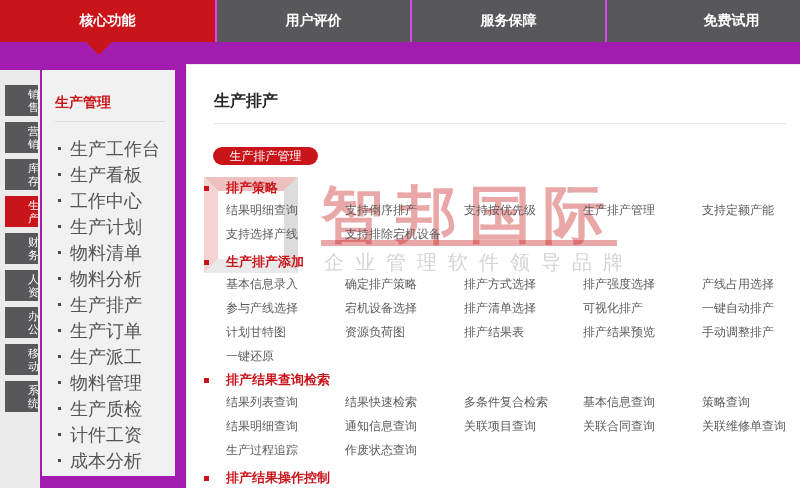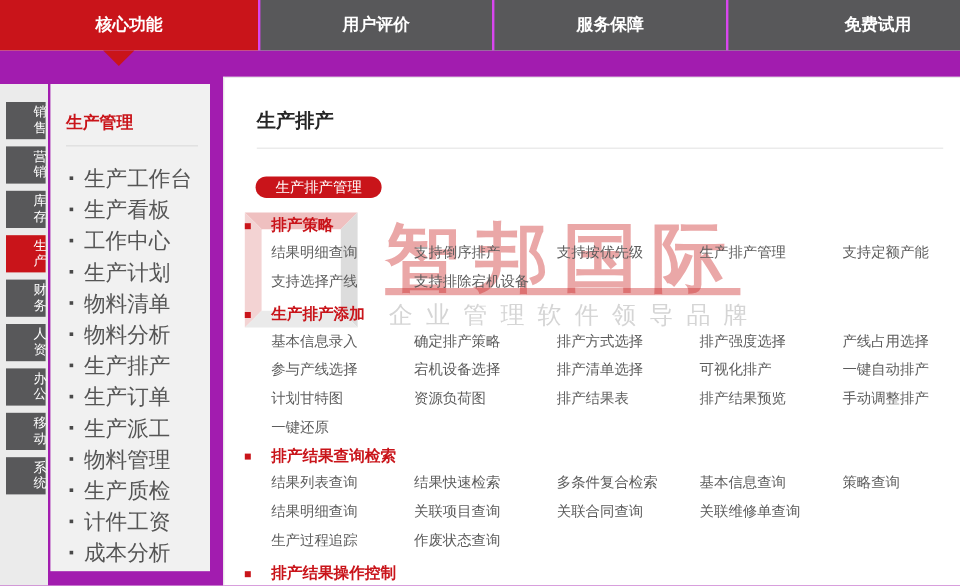--- a/index.html
+++ b/index.html
@@ -229,20 +229,21 @@
           <div class="section-header"><span class="sq"></span><span>排产结果查询检索</span></div>
           <div class="feature-row">
             <div class="feature-cell">结果列表查询</div>
             <div class="feature-cell">结果快速检索</div>
             <div class="feature-cell">多条件复合检索</div>
             <div class="feature-cell">基本信息查询</div>
             <div class="feature-cell">策略查询</div>
           </div>
           <div class="feature-row">
             <div class="feature-cell">结果明细查询</div>
+            <div class="feature-cell">通知信息查询</div>
             <div class="feature-cell">关联项目查询</div>
             <div class="feature-cell">关联合同查询</div>
             <div class="feature-cell">关联维修单查询</div>
           </div>
           <div class="feature-row">
             <div class="feature-cell">生产过程追踪</div>
             <div class="feature-cell">作废状态查询</div>
           </div>
         </div>
         <div class="section s3">

